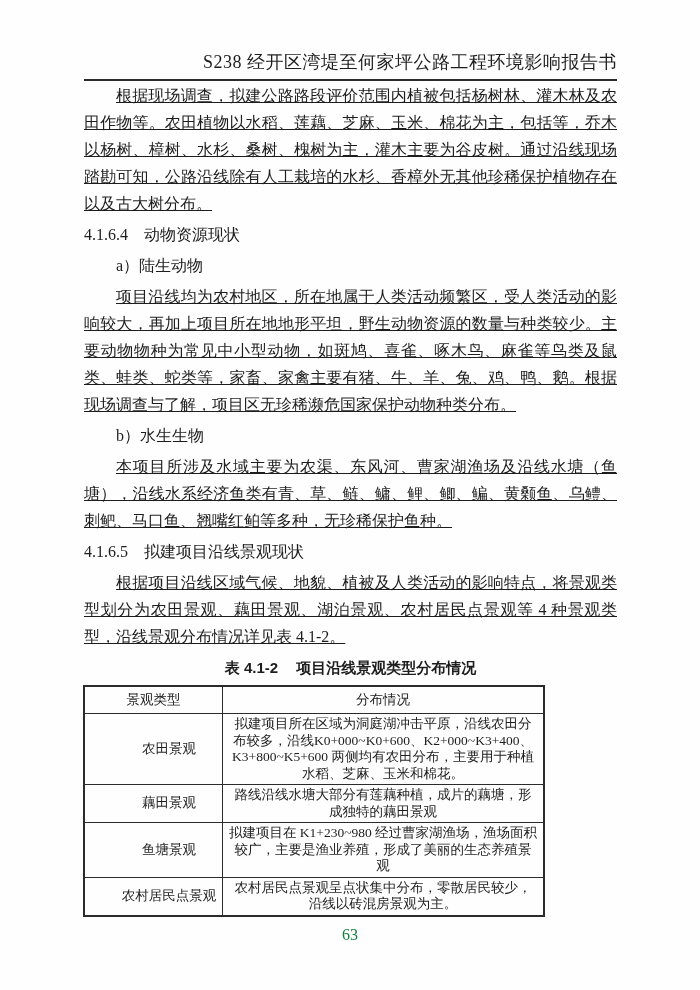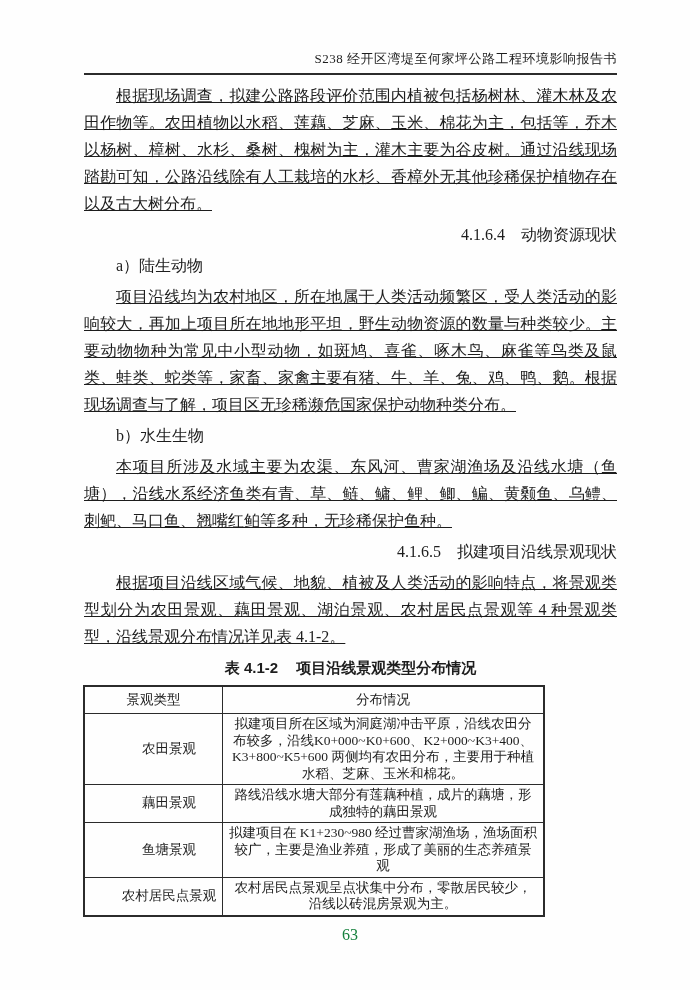--- a/index.html
+++ b/index.html
@@ -16,40 +16,40 @@
     color: #1d1d1d;
     font-family: "Liberation Serif", "DejaVu Serif", serif;
     overflow: hidden;
   }
   .page-header {
     position: absolute;
     top: 50px;
     left: 84px;
     width: 533px;
     text-align: right;
-    font-size: 13px;
+    font-size: 18px;
     letter-spacing: 0.5px;
     padding-bottom: 5px;
     border-bottom: 2px solid #2b2b2b;
   }
   .document-body {
     position: absolute;
     top: 82px;
     left: 84px;
     width: 533px;
   }
   p.block {
     margin: 0;
     font-size: 16px;
     line-height: 27px;
     text-align: justify;
   }
   p.block + p.block { margin-top: 4px; }
   p.indent { text-indent: 2em; text-decoration: underline; }
-  p.heading { text-align: right; }
+  p.heading { text-align: left; }
   p.subheading { text-indent: 2em; text-align: left; }
   .table-caption {
     margin-top: 9px;
     text-align: center;
     font-weight: bold;
     font-size: 15px;
     font-family: "Liberation Sans", "DejaVu Sans", sans-serif;
   }
   .table-caption .cap-label { margin-right: 18px; }
   table.landscape-table {

